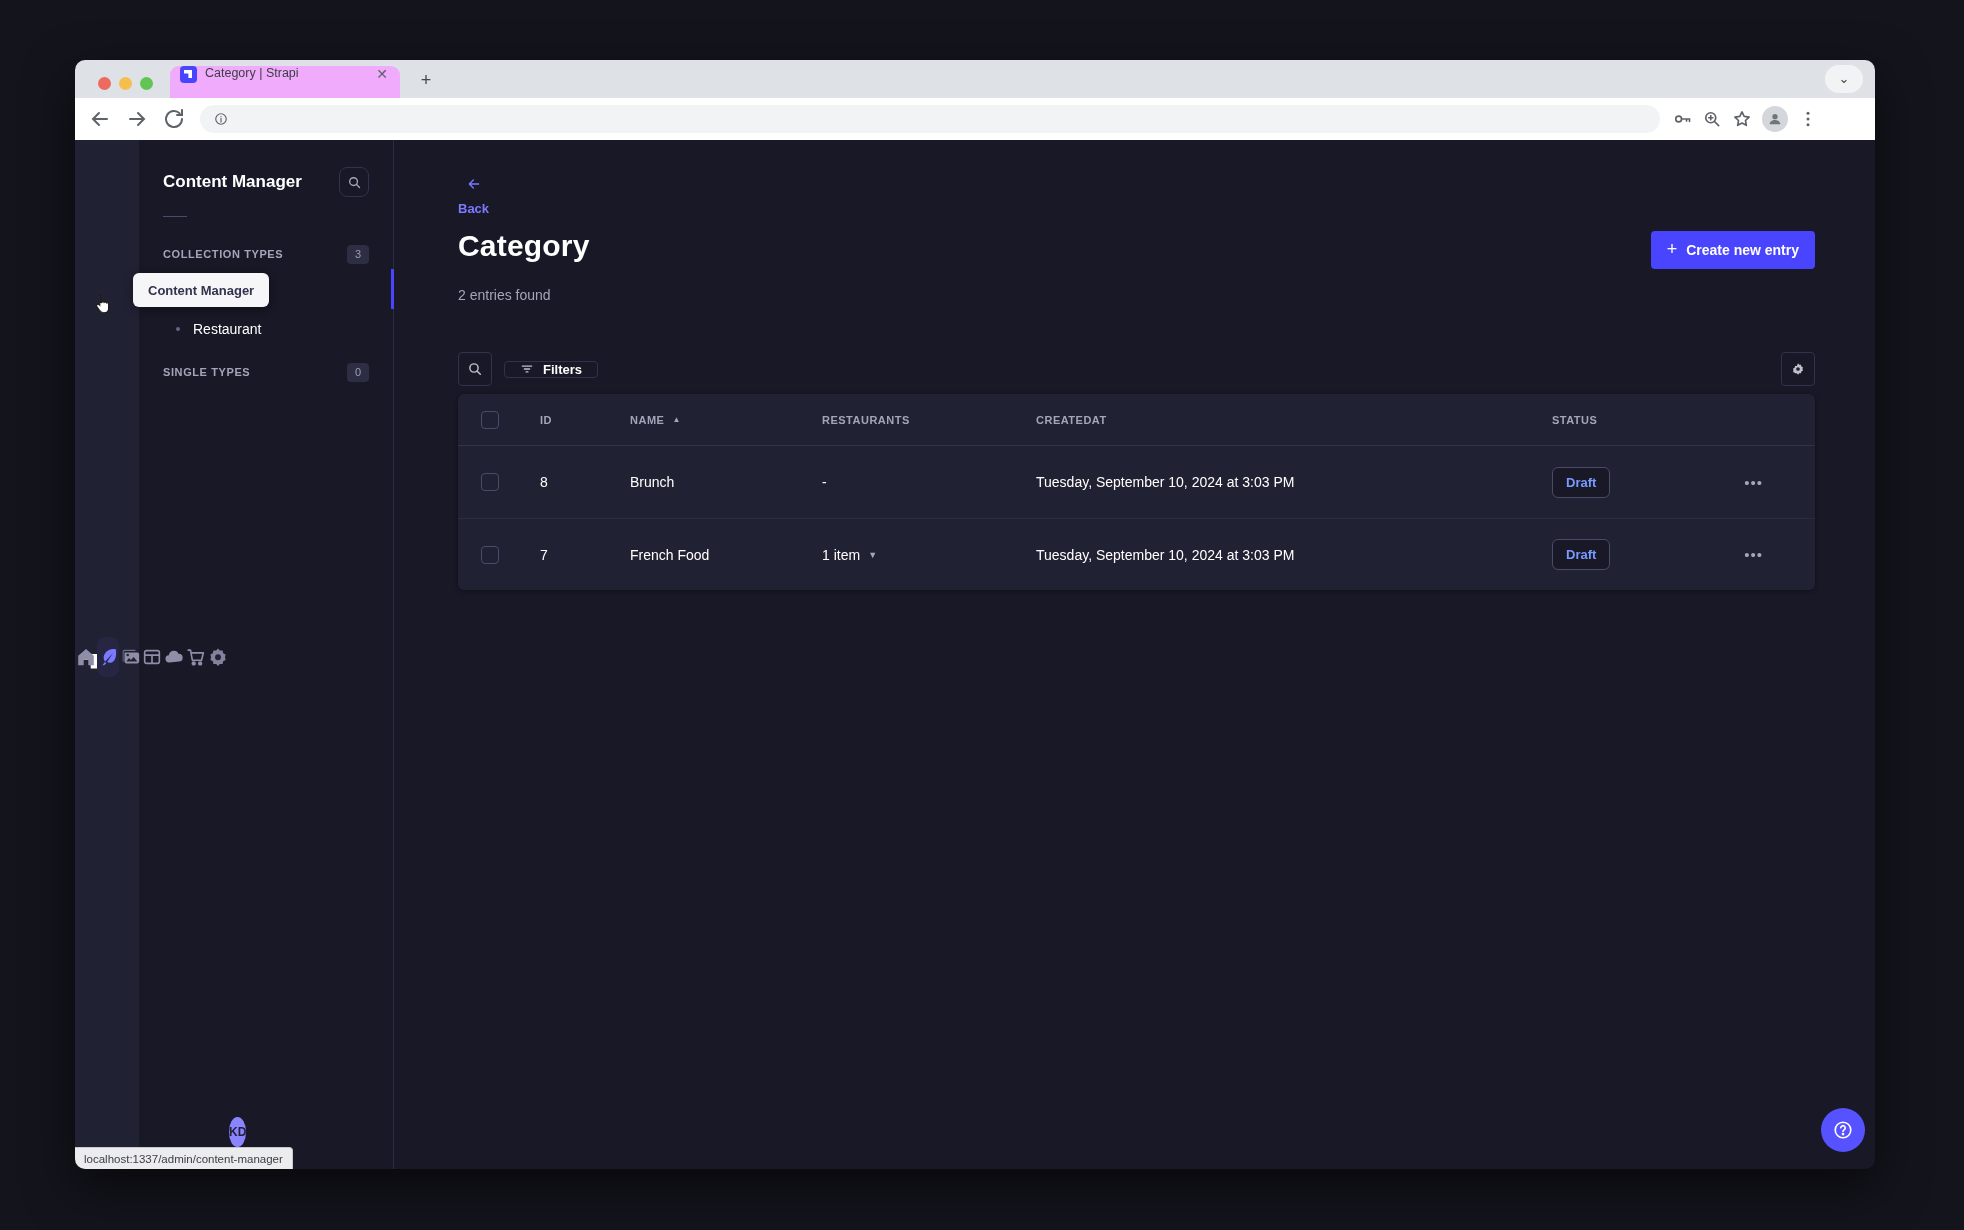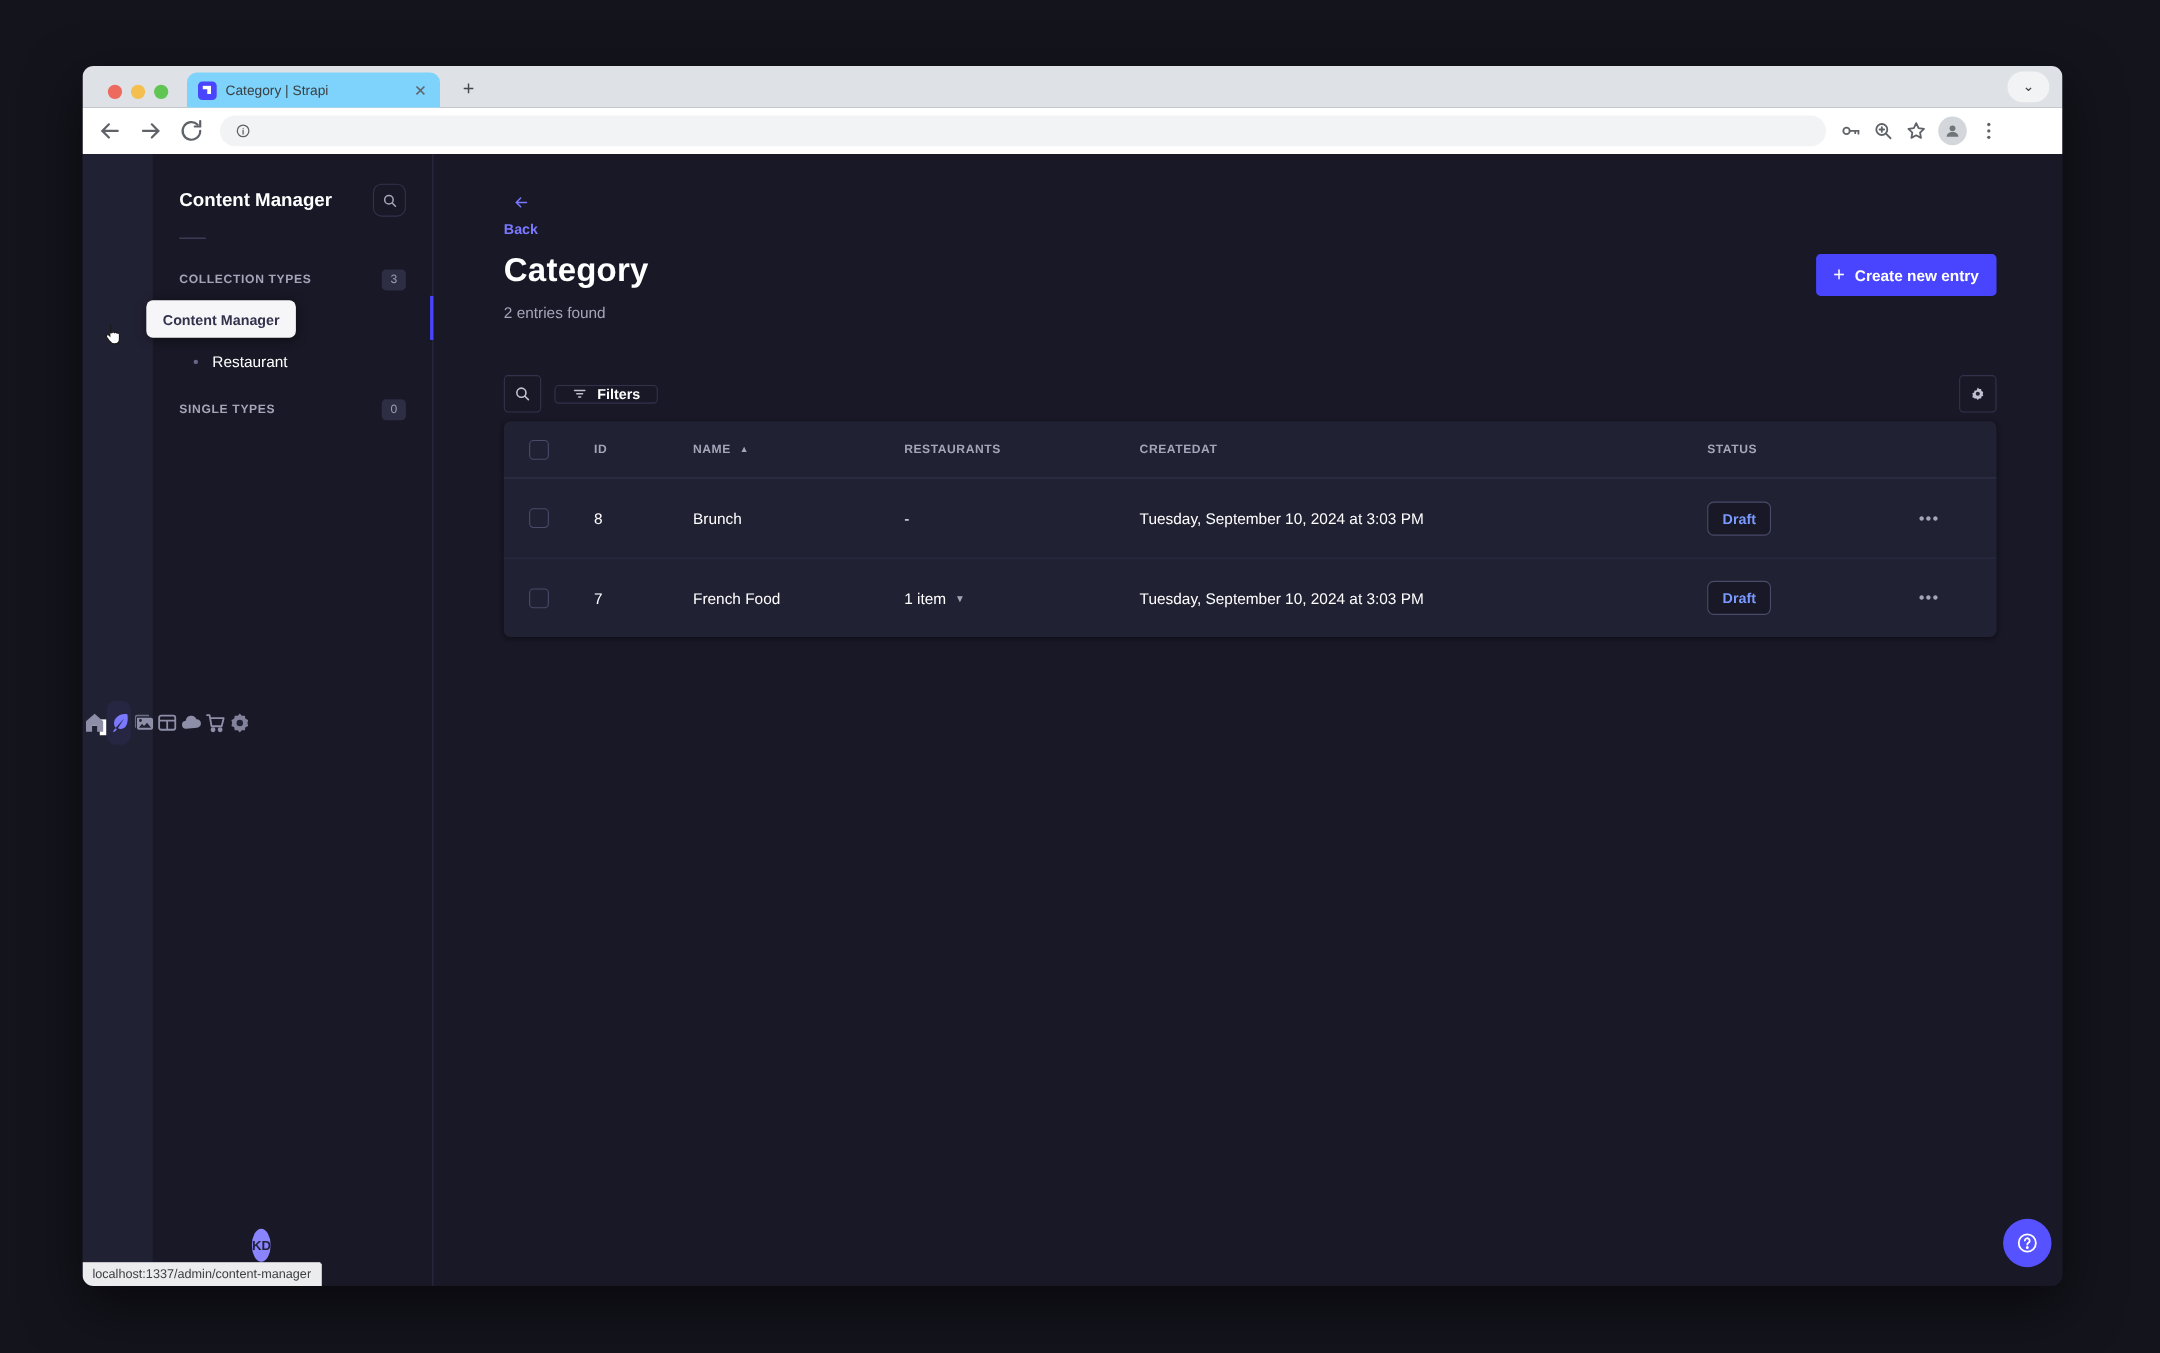--- a/index.html
+++ b/index.html
@@ -6,22 +6,22 @@
   html,body { width:1964px; height:1230px; background:#14141d; font-family:"Liberation Sans", sans-serif; overflow:hidden; }
 
   .window { position:absolute; left:75px; top:60px; width:1800px; height:1109px;
             border-radius:10px; overflow:hidden; box-shadow:0 18px 50px rgba(0,0,0,.6); background:#181826; }
 
   
   .tabstrip { position:relative; height:38px; background:#dee1e6; }
   .traffic { position:absolute; top:17px; left:23px; display:flex; gap:8px; }
   .traffic span { width:13px; height:13px; border-radius:50%; display:block; }
   .t-close{ background:#ed6a5e; } .t-min{ background:#f4bf4f; } .t-max{ background:#61c554; }
-  .tab { position:absolute; left:95px; top:6px; width:230px; height:32px; background:#7dd3fc;
-         border-radius:9px 9px 0 0; display:flex; align-items:center; padding:0 10px; gap:8px; }
+  .tab { position:absolute; left:95px; top:6px; width:230px; height:32px; background:#f0abfc;
+         border-radius:9px 9px 0 0; display:flex; align-items:flex-start; padding:0 10px; gap:8px; }
   .favicon { width:17px; height:17px; border-radius:4px; background:#4945ff; position:relative; flex:none; }
   .favicon::after { content:""; position:absolute; left:4px; top:4px; width:8px; height:8px;
                     background:#fff; clip-path:polygon(0 0,100% 0,100% 100%,55% 100%,55% 45%,0 45%); }
   .tab-title { font-size:12.5px; color:#3c4043; white-space:nowrap; overflow:hidden; flex:1; }
   .tab-close { font-size:14px; color:#5f6368; cursor:default; padding:0 2px; }
   .newtab { position:absolute; left:338px; top:8px; width:26px; height:26px; border-radius:50%;
             color:#45494d; font-size:18px; line-height:25px; text-align:center; }
   .tab-chevron { position:absolute; right:12px; top:5px; width:38px; height:28px; background:#f2f3f5;
                  border-radius:14px; color:#3c4043; text-align:center; font-size:13px; line-height:27px; }
   .toolbar { position:relative; height:42px; background:#ffffff; display:flex; align-items:center; }
@@ -72,21 +72,21 @@
   .nav-item.active { color:#7b79ff; }
   .nav-item.active .bullet { background:#7b79ff; }
   .nav-item.active::after { content:""; position:absolute; right:-1px; top:0; width:3px; height:40px; background:#4945ff; }
   .section-row.single { margin-top:8px; }
 
   .main { flex:1; padding:36px 60px 0 64px; position:relative; }
   .back-row { display:flex; align-items:center; gap:9px; color:#7b79ff; font-size:13px; font-weight:bold; width:max-content;flex-direction:column; }
   .back-row svg { width:16px; height:16px; }
   .title-row { display:flex; align-items:flex-start; justify-content:space-between; margin-top:13px; }
   .page-title { font-size:30px; font-weight:bold; color:#ffffff; letter-spacing:.2px; }
-  .subtitle { margin-top:7px; font-size:14px; color:#a5a5ba; }
+  .subtitle { margin-top:18px; font-size:14px; color:#a5a5ba; }
   .create-btn { display:flex; align-items:center; gap:9px; height:38px; padding:0 16px; background:#4945ff;
                 border-radius:4px; color:#ffffff; font-size:14px; font-weight:bold; margin-top:2px; }
   .create-btn .plus { font-size:18px; font-weight:normal; line-height:1; margin-top:-2px; }
 
   .actions-row { margin-top:49px; display:flex; align-items:center; gap:12px; }
   .icon-btn { width:34px; height:34px; border:1px solid #32324d; border-radius:4px; color:#c0c0cf;
               display:flex; align-items:center; justify-content:center; }
   .icon-btn svg { width:16px; height:16px; }
   .filters-btn { display:flex; align-items:center; gap:9px; height:17px; padding:0 15px;
                  border:1px solid #32324d; border-radius:4px; color:#ffffff; font-size:13px; font-weight:bold; }

